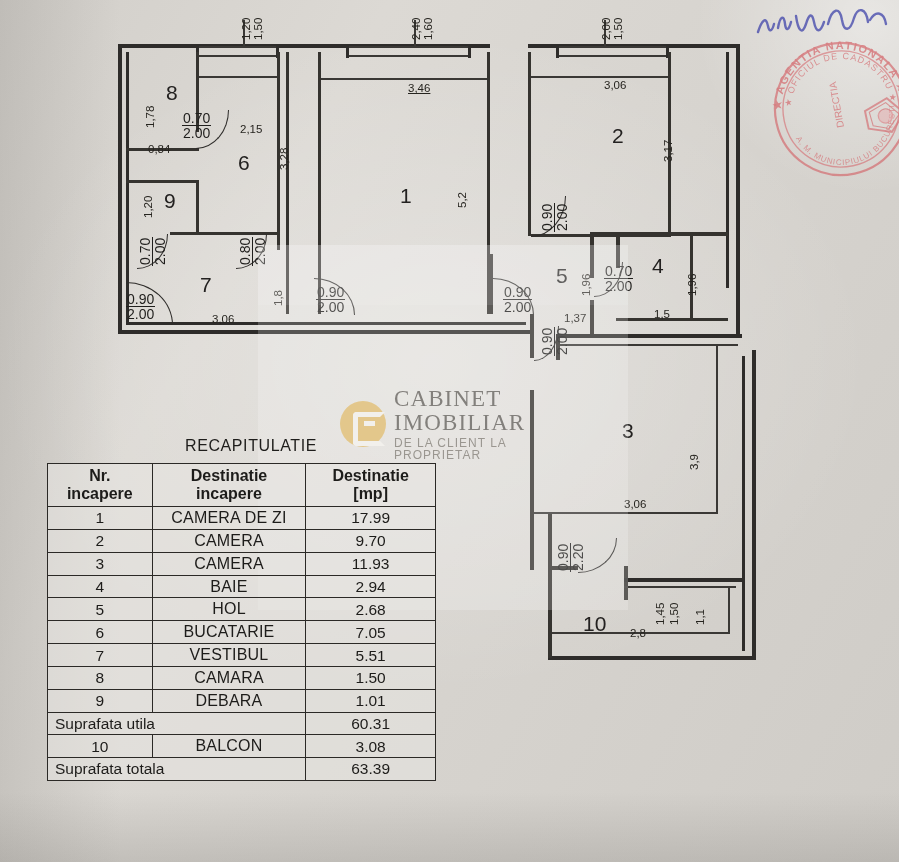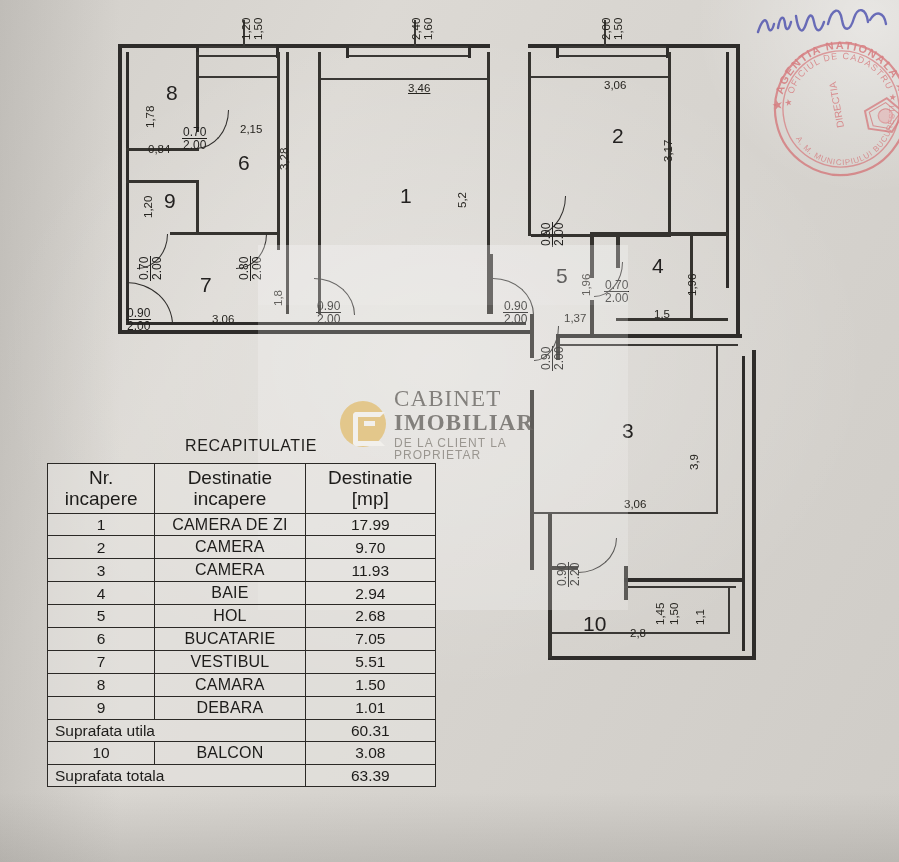--- a/index.html
+++ b/index.html
@@ -82,27 +82,26 @@
     font-family: "Liberation Sans", sans-serif;
     white-space: nowrap;
   }
   .dim.vert {
     transform-origin: left top;
     transform: rotate(-90deg);
   }
   
   .doorlabel {
     position: absolute;
-    font-size: 12px;
+    font-size: 14px;
     line-height: 1.0;
     color: #201f1d;
     text-align: right;
     font-family: "Liberation Sans", sans-serif;
     white-space: nowrap;
-    margin-top: 15px;
   }
   .doorlabel .top { display:block; border-bottom: 1px solid #201f1d; padding: 0 1px; }
   .doorlabel .bot { display:block; padding: 0 1px; }
   .doorlabel.vert {
     transform-origin: left top;
     transform: rotate(-90deg);
   }
   
   .arc {
     position: absolute;
@@ -131,21 +130,21 @@
   }
   #recap td, #recap th {
     border: 1.4px solid #2b2926;
     color: #1d1c1a;
     font-weight: 400;
     font-size: 15.5px;
     text-align: center;
     padding: 2px 2px;
     line-height: 1.12;
   }
-  #recap th { font-size: 19px; padding: 3px 14px; }
+  #recap th { font-size: 16px; padding: 3px 14px; font-weight: bold; }
   #recap .c-nr { width: 86px; }
   #recap .c-dest { width: 175px; }
   #recap .c-sup { width: 126px; }
   #recap td.dest { font-size: 16px; letter-spacing: .2px; }
   #recap td.sum-label { text-align: left; padding-left: 7px; font-size: 15.5px; }
 
   
   #watermark {
     position: absolute;
     left: 340px; top: 393px;
@@ -180,21 +179,21 @@
     background: #f5f3ef;
   }
   #wm-text { line-height: 1; }
   #wm-l1, #wm-l2 {
     font-family: "Liberation Serif", serif;
     font-size: 23px;
     letter-spacing: 1.1px;
     color: #6d6a66;
     display: block;
   }
-  #wm-l2 { margin-top: 1px; font-weight: bold; }
+  #wm-l2 { margin-top: 1px; }
   #wm-l3 {
     font-family: "Liberation Sans", sans-serif;
     font-size: 12px;
     letter-spacing: 1.0px;
     color: #8a867f;
     display: block;
     margin-top: 3px;
   }
 
   

